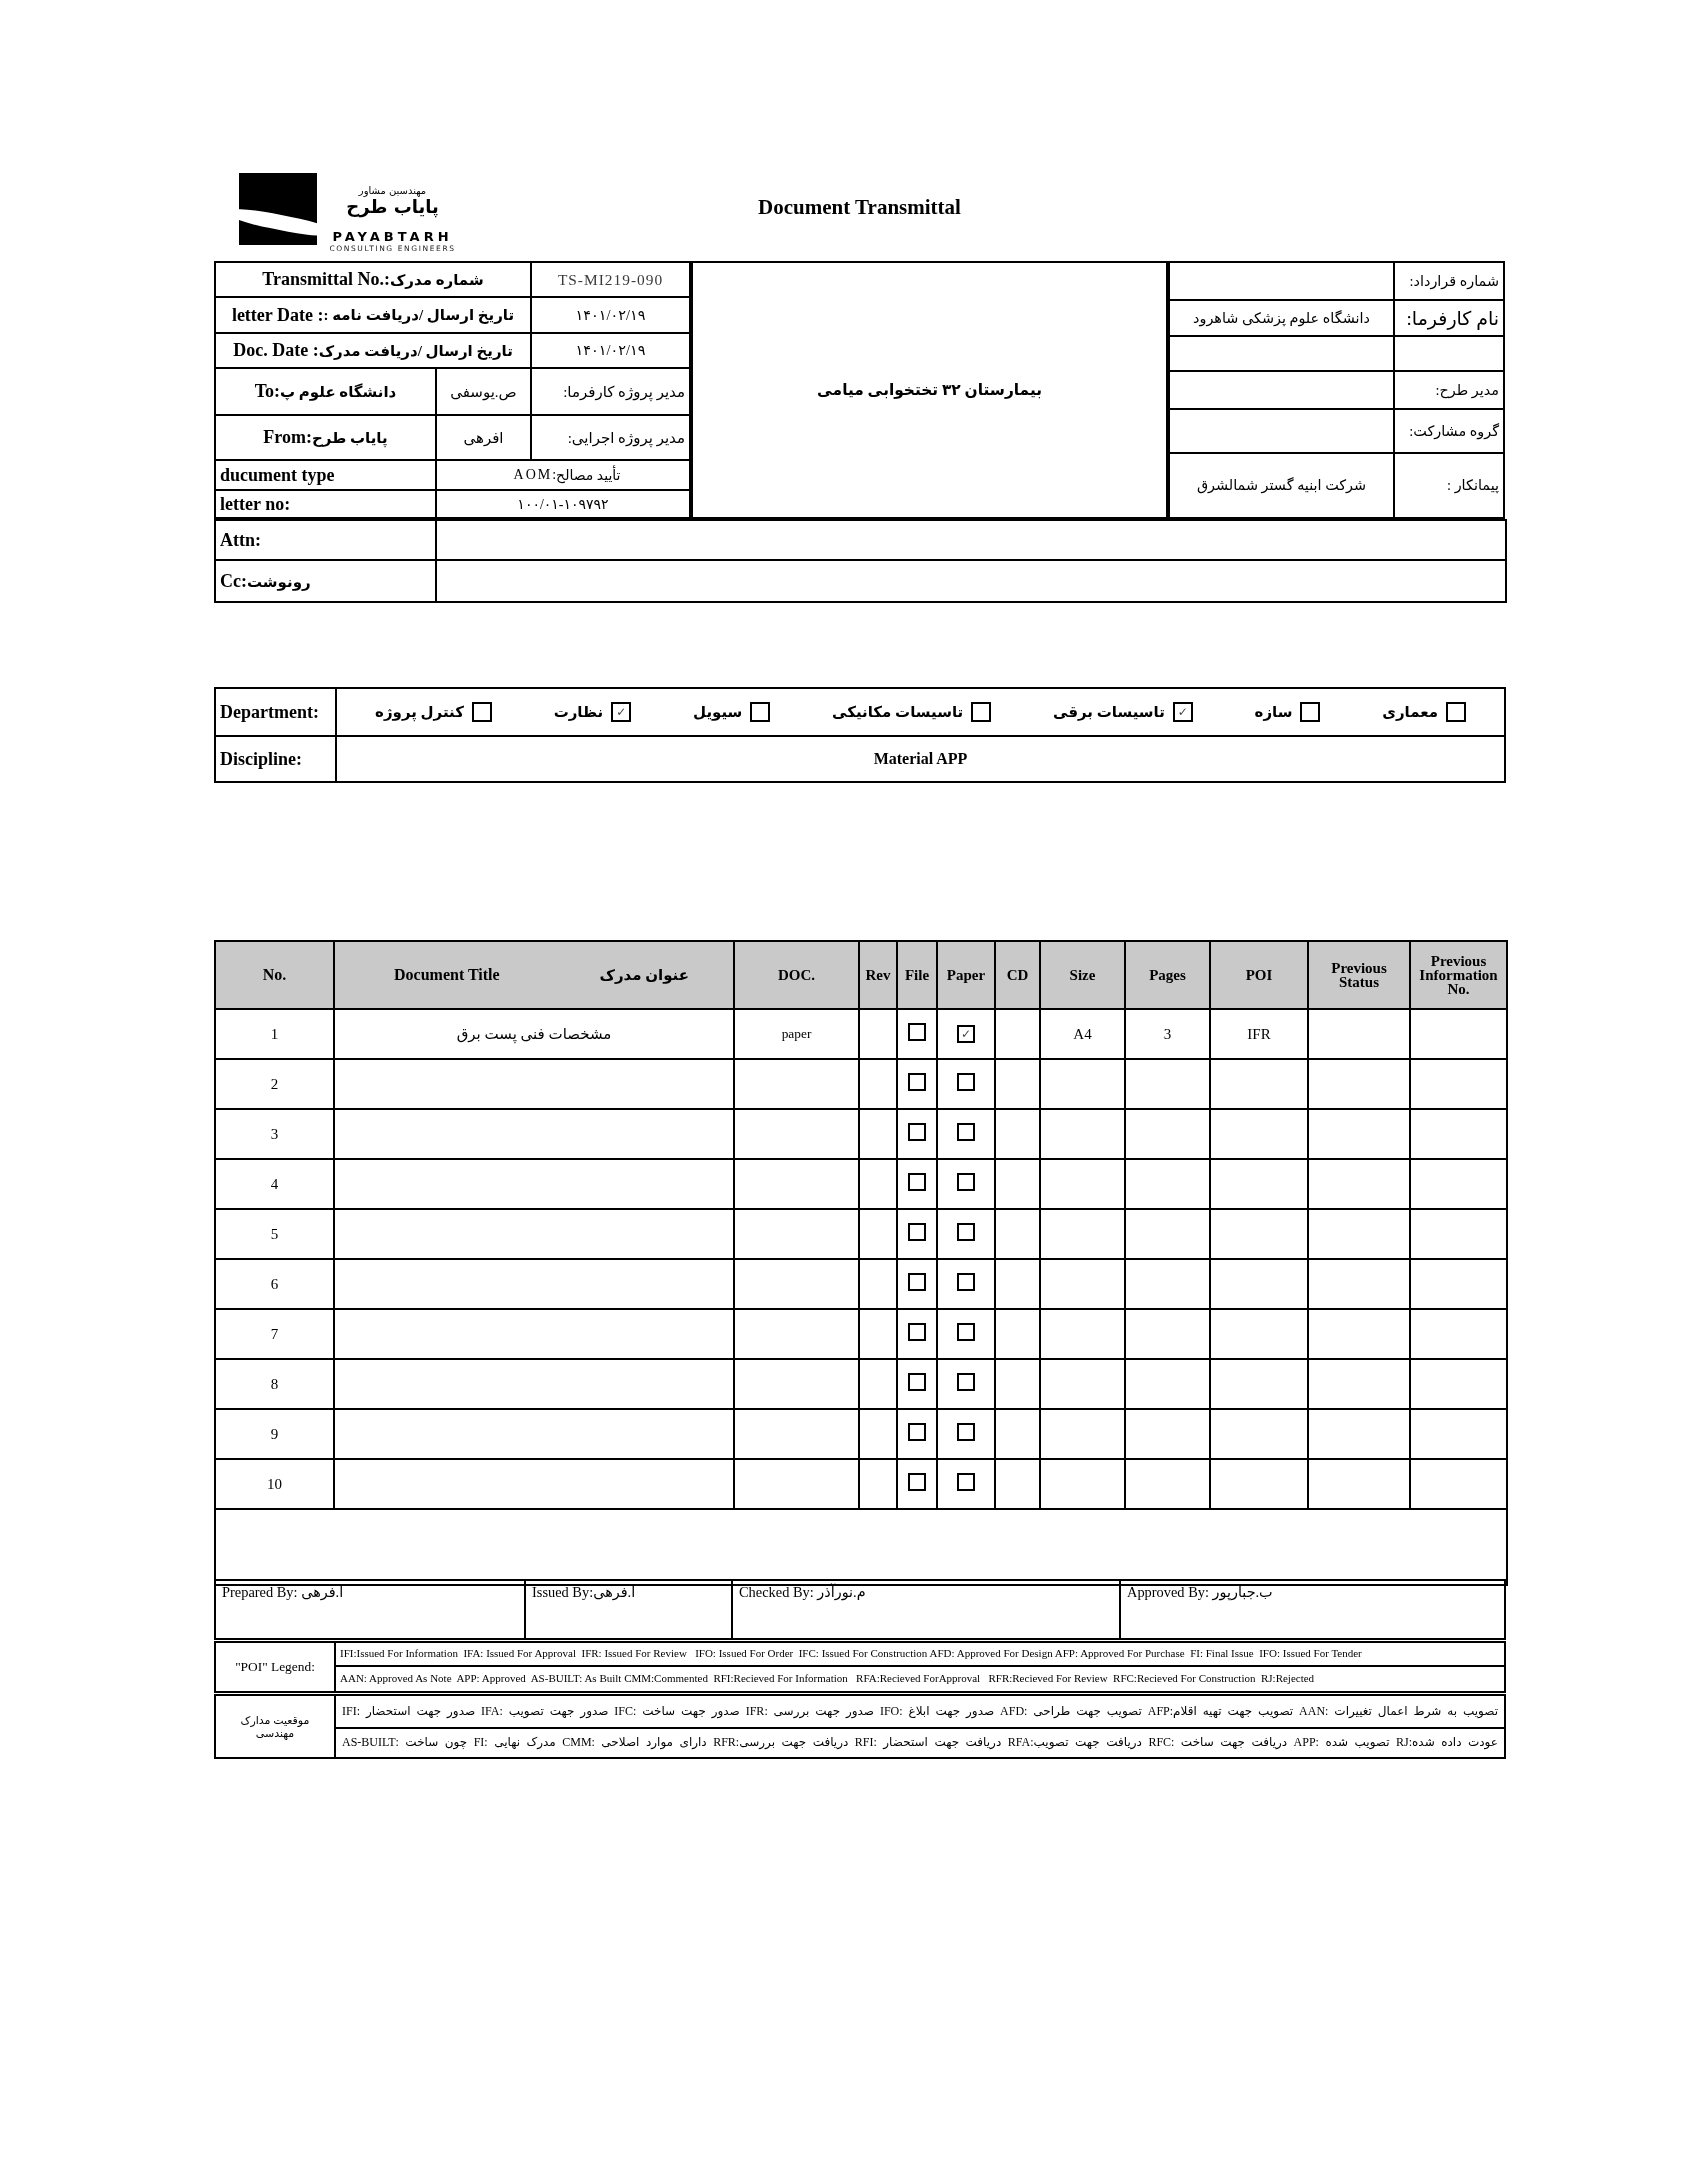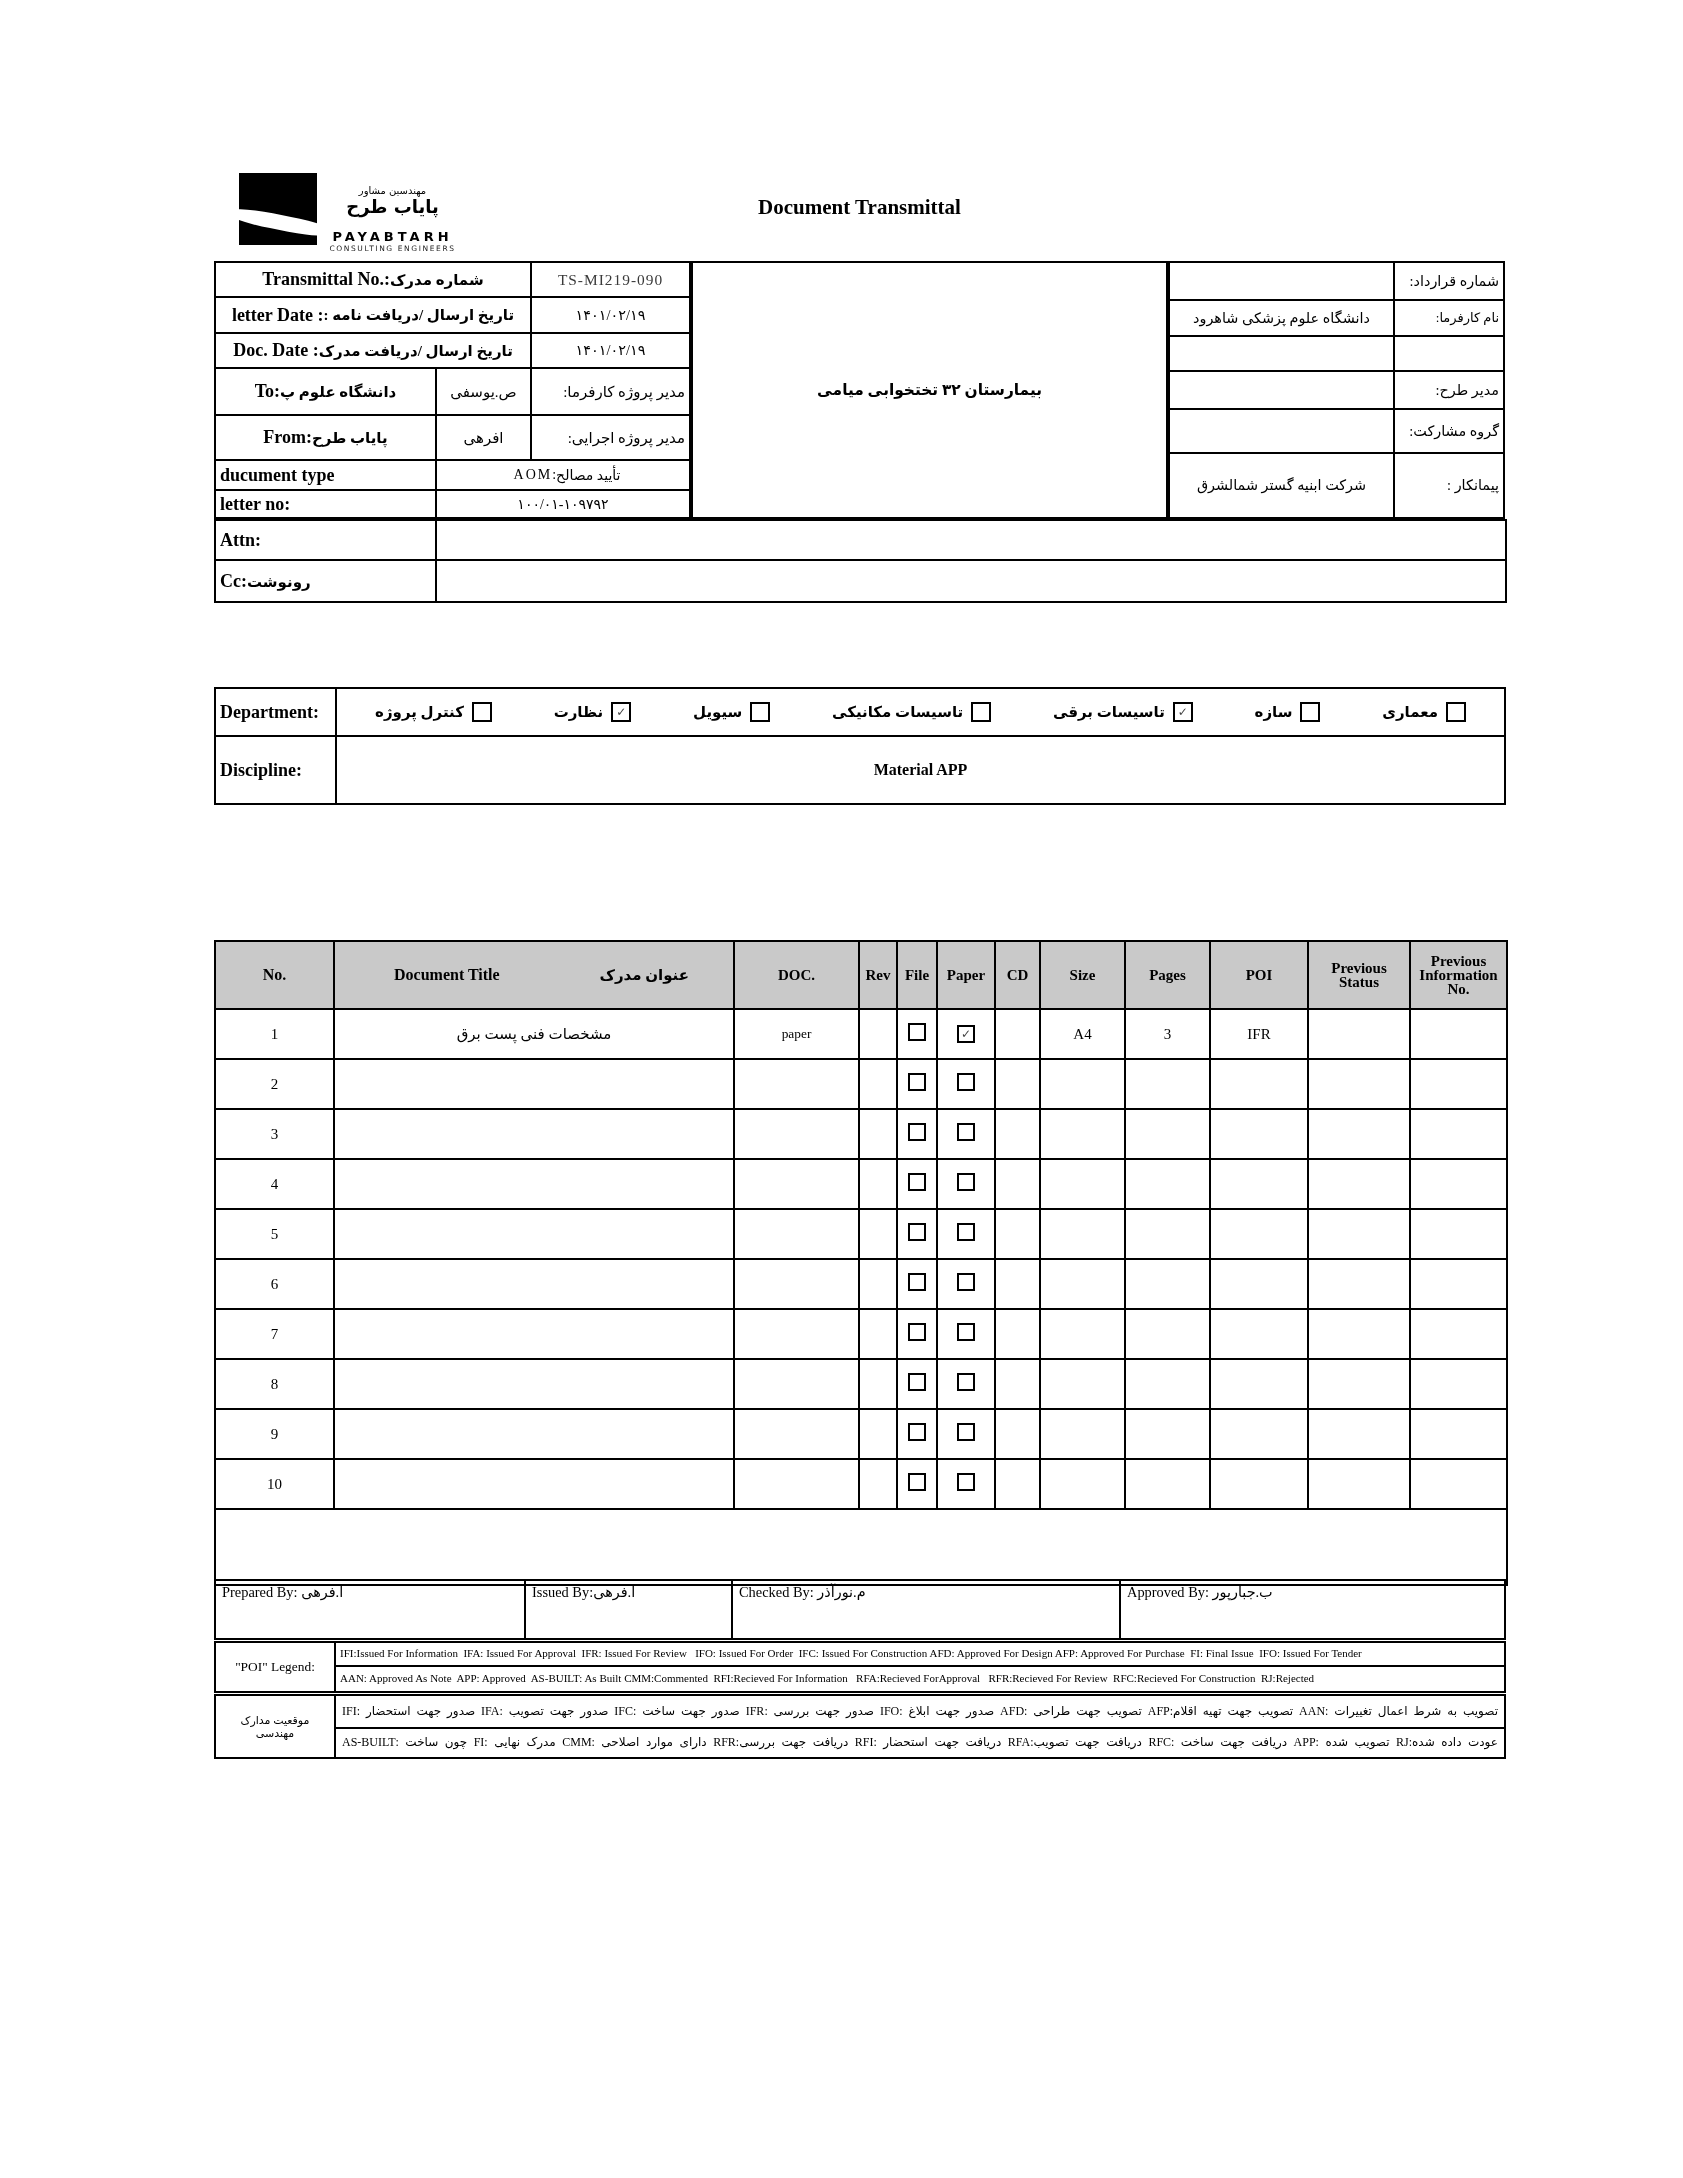--- a/index.html
+++ b/index.html
@@ -171,21 +171,21 @@
             <col style="width:225px">
             <col style="width:110px">
           </colgroup>
         <tbody>
             <tr style="height:38px;">
           <td class="ctr rtl"></td>
           <td class="rtl" style="font-size:14.4px;border-radius:19px;">شماره قرارداد:</td>
         </tr>
         <tr style="height:36px;">
           <td class="ctr rtl" style="font-size:14.4px;">دانشگاه علوم پزشکی شاهرود</td>
-          <td class="rtl" style="font-size:13px;">نام کارفرما:</td>
+          <td class="rtl" style="font-size:19px;">نام کارفرما:</td>
         </tr>
         <tr style="height:35px;">
           <td></td>
           <td></td>
         </tr>
         <tr style="height:38px;">
           <td class="ctr rtl"></td>
           <td class="rtl" style="font-size:14.4px;">مدیر طرح:</td>
         </tr>
         <tr style="height:44px;">
@@ -252,21 +252,21 @@
                 <span class="cb checked"></span>
                 <span>نظارت</span>
               </span>
           <span class="chk-item">
                 <span class="cb"></span>
                 <span>کنترل پروژه</span>
               </span>
         </div>
       </td>
     </tr>
-    <tr style="height:68px;">
+    <tr style="height:46px;">
       <td><span class="en-lab">Discipline:</span></td>
       <td class="ctr" style="font-size:16px;font-weight:600;">Material APP</td>
     </tr>
   </tbody>
     </table>
 
   <table class="main-table" style="width:1291px;position:absolute;left:214px;top:940px;">
     <colgroup>
       <col style="width:119px">
         <col style="width:400px">

